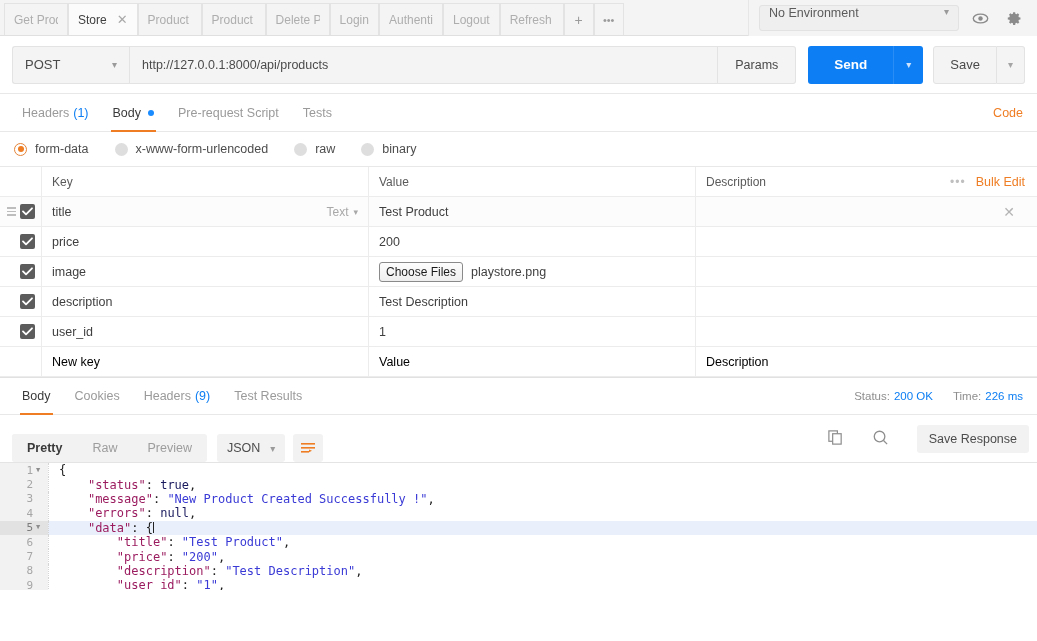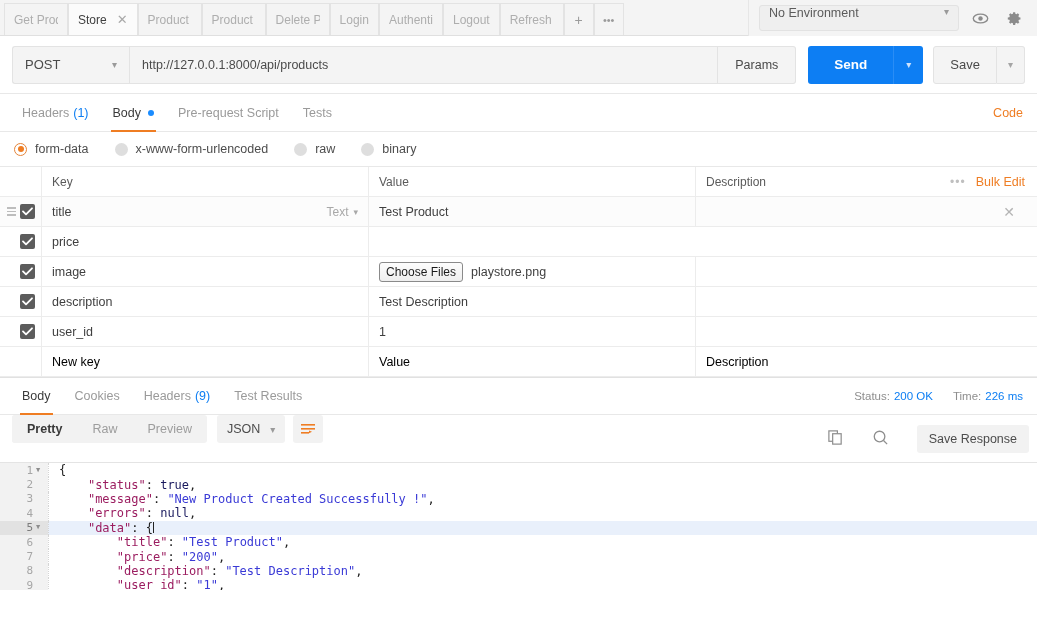--- a/index.html
+++ b/index.html
@@ -229,21 +229,21 @@
     content: ""; position: absolute; left: 10px; right: 10px; bottom: 0;
     height: 2px; background: #ef7d23;
   }
   .resptab .cnt { color: #0d7ef3; margin-left: 4px; }
   .resp-meta {
     position: absolute; right: 14px; top: 50%; transform: translateY(-50%);
     display: flex; gap: 20px; font-size: 11.5px; color: #8e8e8e;
   }
   .resp-meta b { color: #0d7ef3; font-weight: normal; margin-left: 4px; }
 
-  .resptoolbar { display: flex; align-items: flex-start; height: 47px; padding: 0 12px; position: relative; background:#fff; }
+  .resptoolbar { display: flex; align-items: flex-end; height: 47px; padding: 0 12px; position: relative; background:#fff; }
   .seg { display: flex; background: #f2f2f2; border-radius: 3px; overflow: hidden; }
   .seg div {
     height: 28px; display: flex; align-items: center; padding: 0 15px;
     font-size: 12.5px; color: #9d9d9d; cursor: pointer;
   }
   .seg div.active { background: #f2f2f2; color: #3a3a3a; font-weight: bold; }
   .json-sel {
     display: flex; align-items: center; gap: 10px;
     height: 28px; padding: 0 10px; margin-left: 10px;
     background: #f2f2f2; border-radius: 3px; color: #4d4d4d; font-size: 12.5px; cursor: pointer;
@@ -452,20 +452,23 @@
         <div class="c-handle">
           <span class="cb">
             <svg width="11" height="9" viewBox="0 0 11 9">
               <path d="M1 4.4L4 7.4L10 1.3" stroke="#fff" stroke-width="1.8" fill="none" stroke-linecap="round" stroke-linejoin="round"></path>
             </svg>
           </span>
         </div>
         <div class="c-key">
           <span class="cell-text">price</span>
         </div>
+        <div class="c-val">
+          <span class="cell-text">200</span>
+        </div>
         <div class="c-desc"></div>
         <div class="c-act"></div>
       </div>
       <div class="kvrow">
         <div class="c-handle">
           <span class="cb">
             <svg width="11" height="9" viewBox="0 0 11 9">
               <path d="M1 4.4L4 7.4L10 1.3" stroke="#fff" stroke-width="1.8" fill="none" stroke-linecap="round" stroke-linejoin="round"></path>
             </svg>
           </span>

